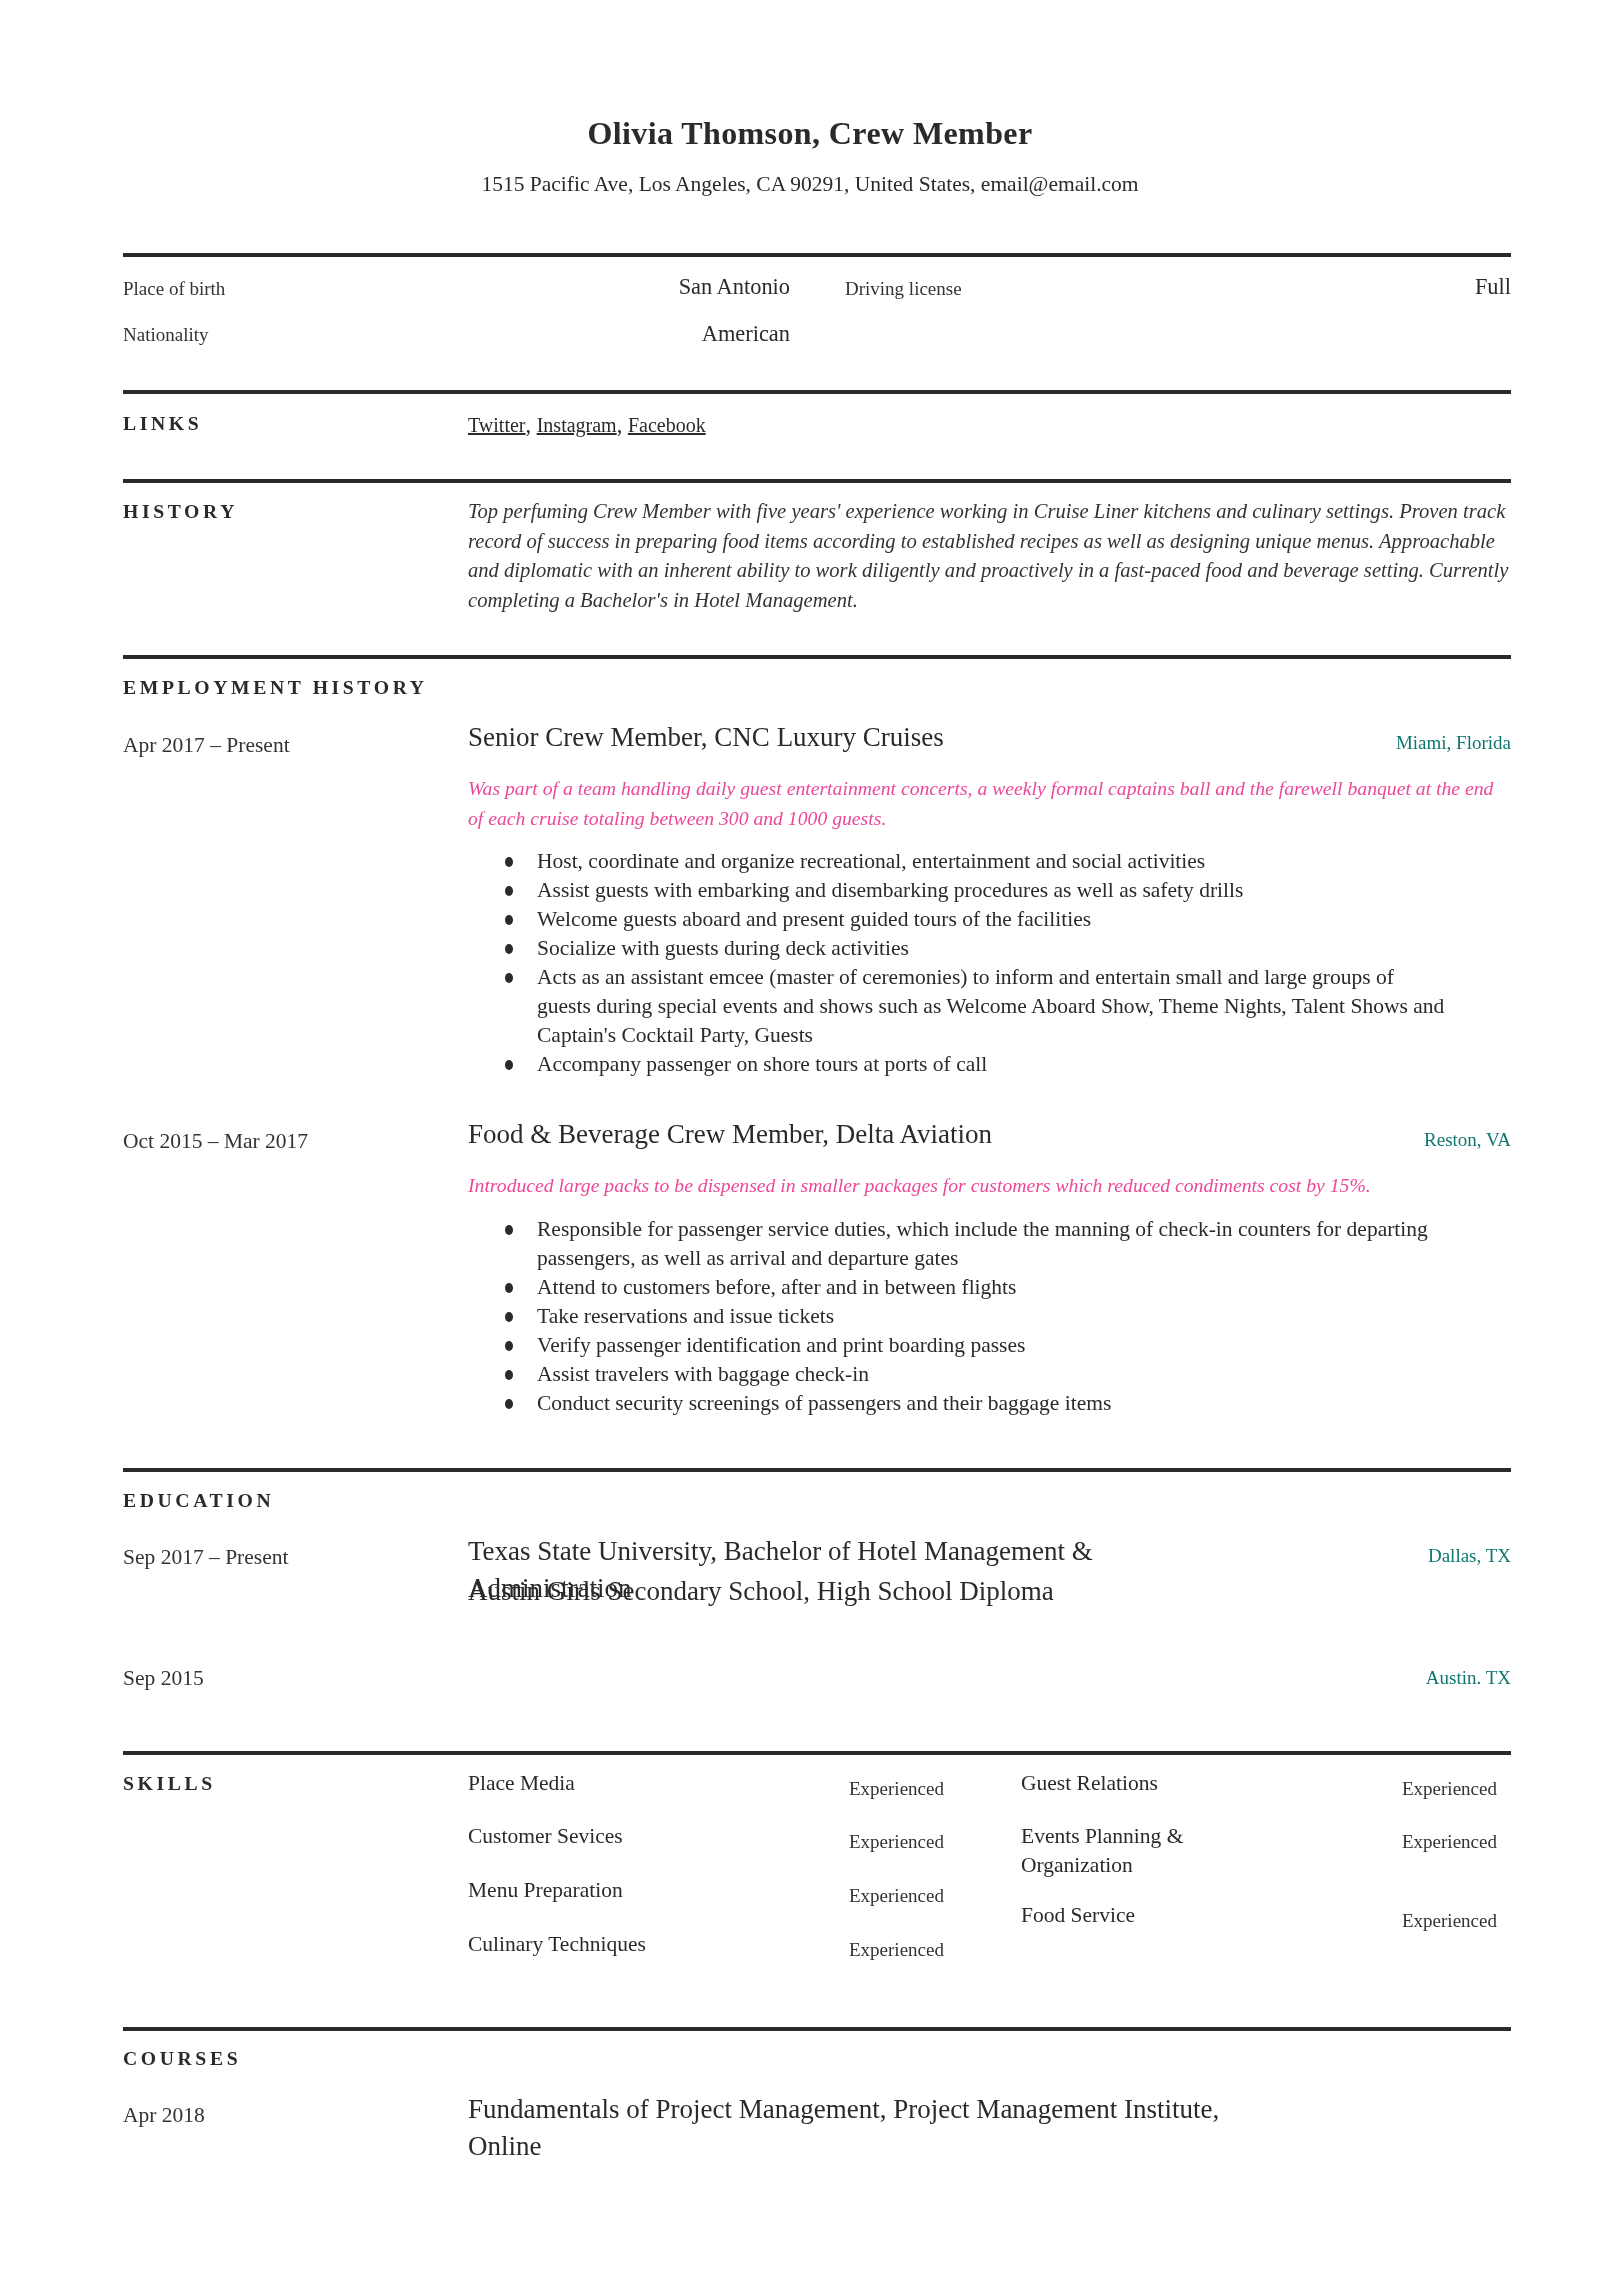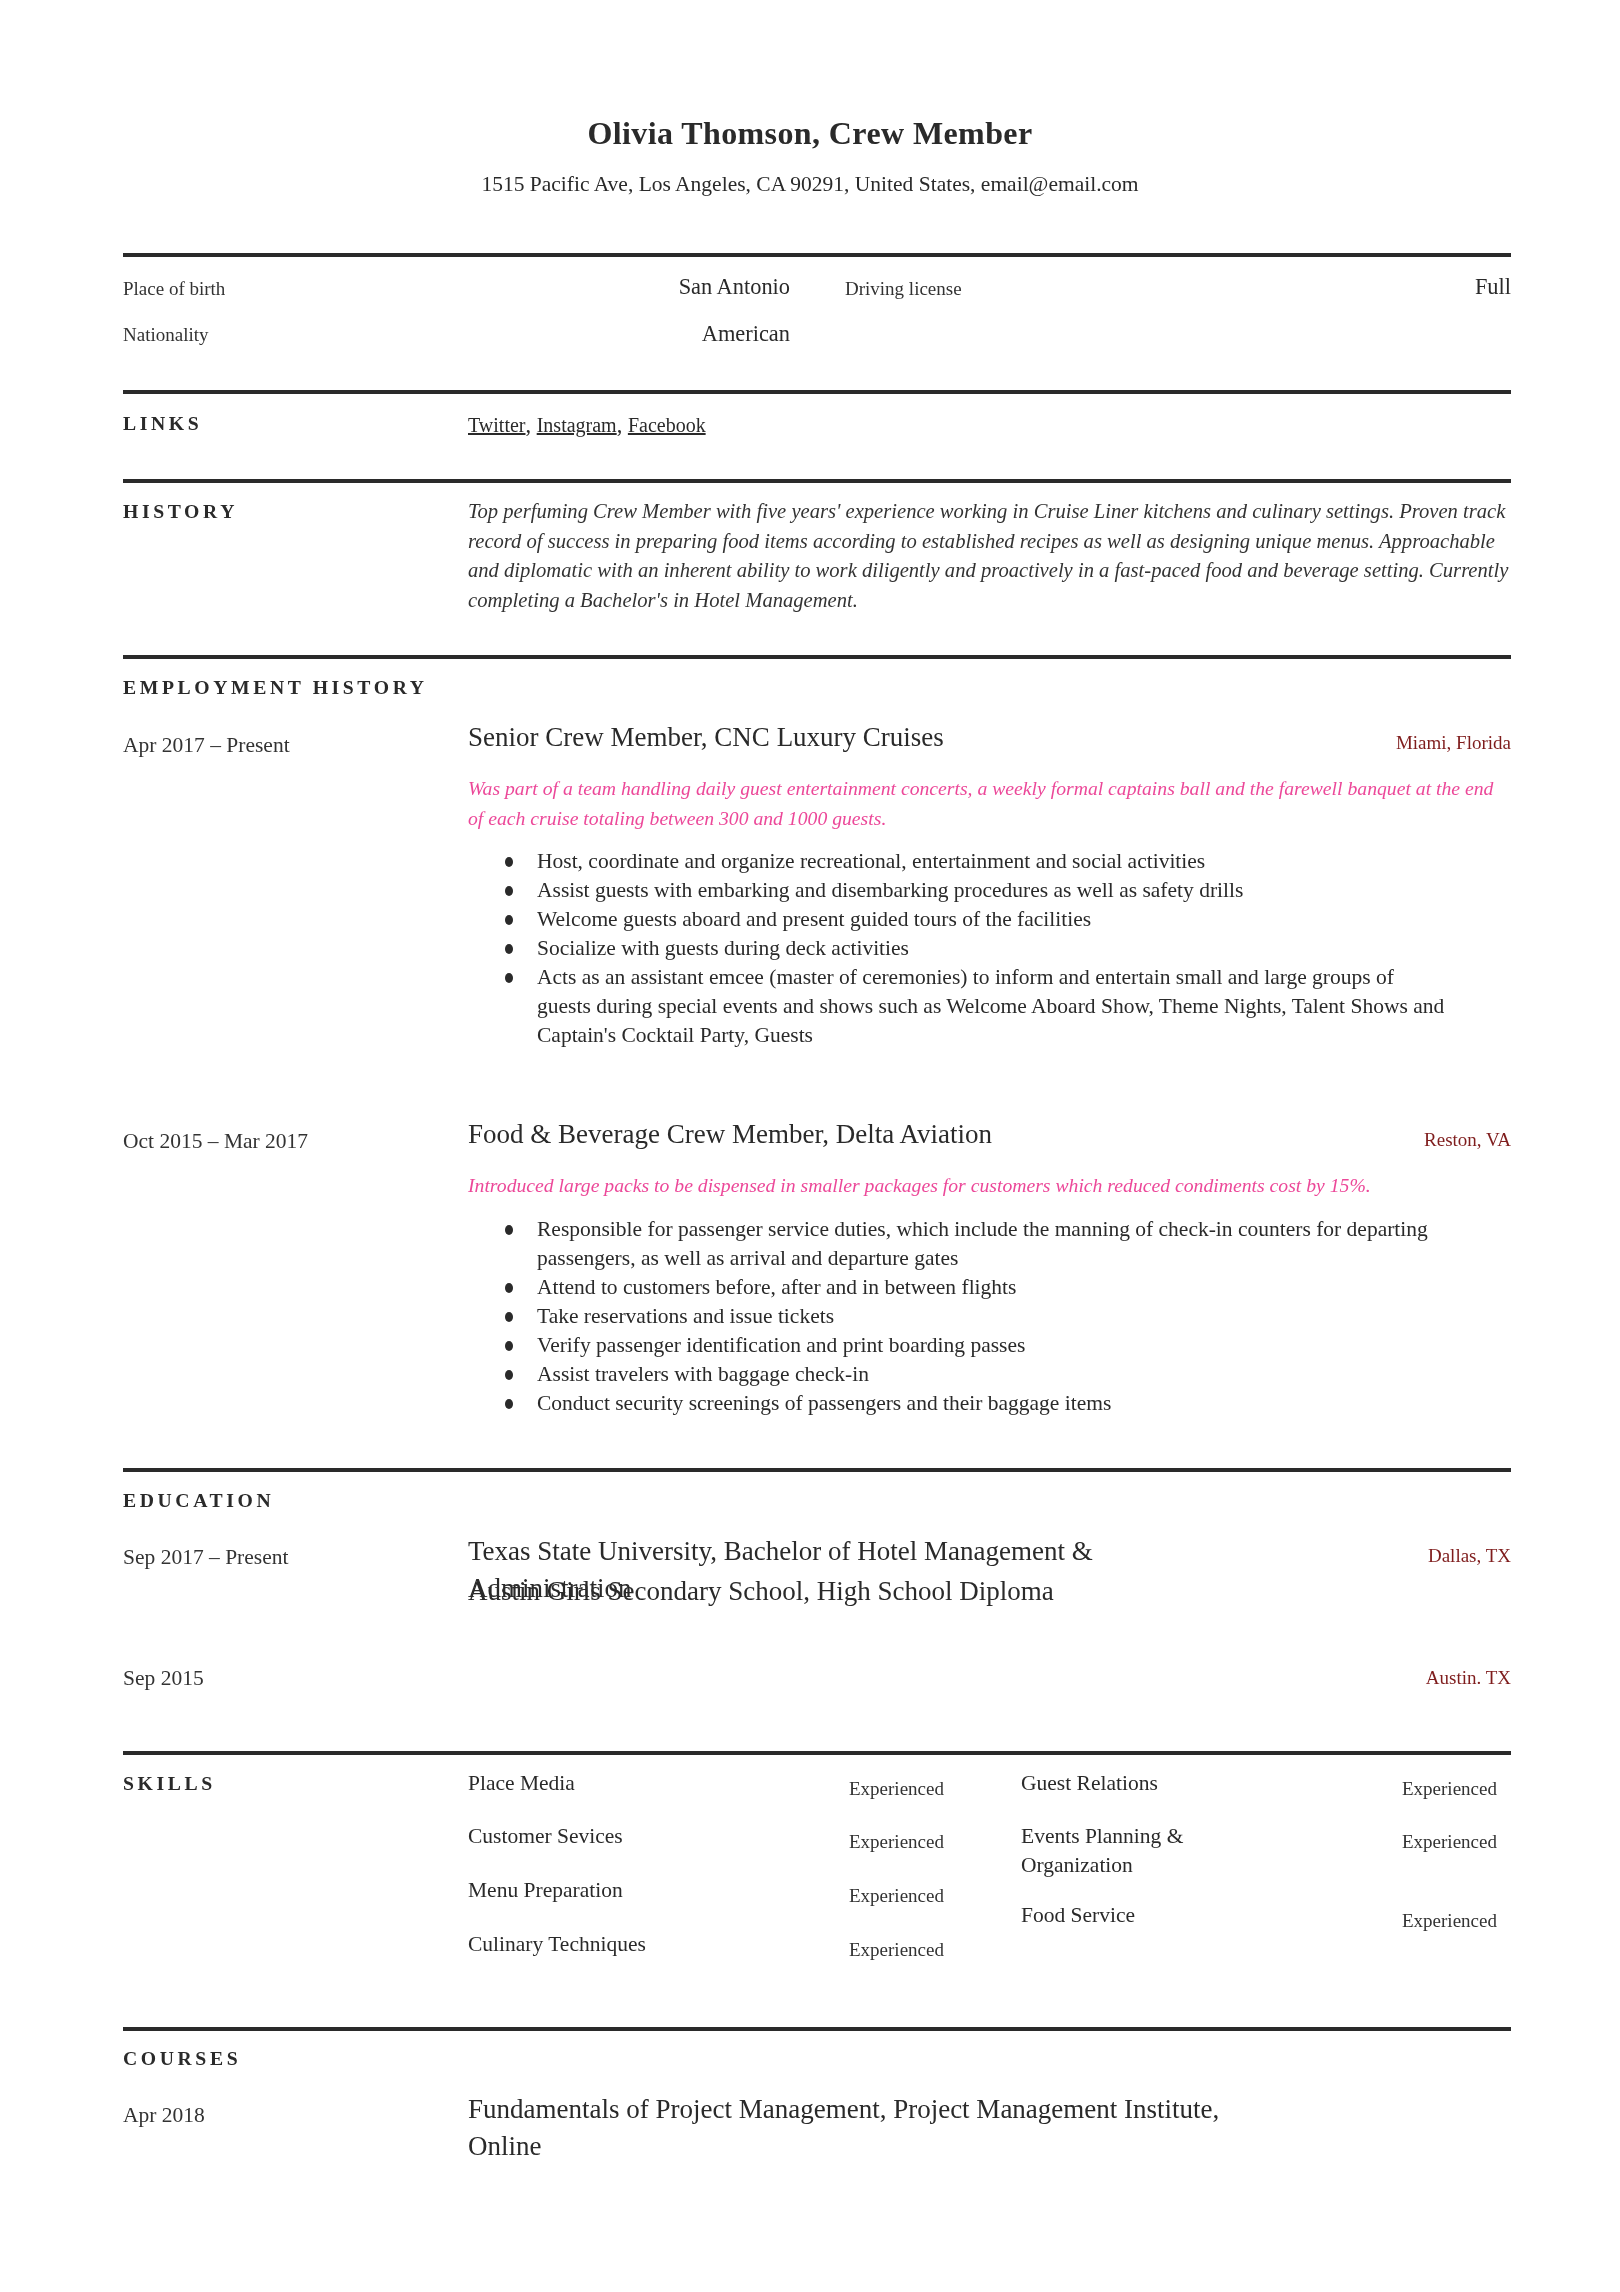--- a/index.html
+++ b/index.html
@@ -13,21 +13,21 @@
   .sec-label { position: absolute; left: 123px; font-size: 19.7px; font-weight: bold; letter-spacing: 3.6px; color: #2a2a2a; }
   .abs { position: absolute; }
   .right { text-align: right; }
   .col2 { left: 468px; }
   .info-label { font-size: 19px; color: #333; }
   .info-val { font-size: 22.4px; color: #2a2a2a; }
   .links a { color: #2a2a2a; text-decoration: underline; font-size: 20px; }
   .profile { font-style: italic; font-size: 20.6px; line-height: 29.6px; width: 1043px; color: #333; }
   .date { font-size: 21.5px; color: #333; }
   .job-title { font-size: 27px; color: #2a2a2a; }
-  .loc { font-size: 19px; color: #7f1d1d; text-align: right; width: 233px; }
+  .loc { font-size: 19px; color: #0f766e; text-align: right; width: 233px; }
   .summary { font-style: italic; font-size: 19.7px; line-height: 29.6px; width: 1043px; color: #ec4899; }
   ul.bullets { list-style: none; width: 985px; }
   ul.bullets li { position: relative; padding-left: 69px; font-size: 21.5px; line-height: 29px; color: #2a2a2a; }
   ul.bullets li .dot { position: absolute; left: 37px; top: 9.9px; width: 8px; height: 9.9px; border-radius: 50%; background: #2a2a2a; }
   .edu-title { font-size: 27px; line-height: 37px; color: #2a2a2a; width: 761px; }
   .skill-name { font-size: 21.5px; line-height: 29px; color: #2a2a2a; width: 269px; }
   .skill-level { font-size: 19px; color: #333; }
 </style>
 </head>
 <body>
@@ -63,20 +63,21 @@
   <div class="abs date" style="left:123px; top:733px;">Apr 2017 – Present</div>
   <div class="abs job-title col2" style="top:722px;">Senior Crew Member, CNC Luxury Cruises</div>
   <div class="abs loc" style="left:1278px; top:732px;">Miami, Florida</div>
   <div class="abs summary col2" style="top:774px;">Was part of a team handling daily guest entertainment concerts, a weekly formal captains ball and the farewell banquet at the end of each cruise totaling between 300 and 1000 guests.</div>
   <ul class="abs bullets col2" style="top:847px; left:468px;">
     <li><span class="dot"></span><span>Host, coordinate and organize recreational, entertainment and social activities</span></li>
     <li><span class="dot"></span><span>Assist guests with embarking and disembarking procedures as well as safety drills</span></li>
     <li><span class="dot"></span><span>Welcome guests aboard and present guided tours of the facilities</span></li>
     <li><span class="dot"></span><span>Socialize with guests during deck activities</span></li>
     <li><span class="dot"></span><span>Acts as an assistant emcee (master of ceremonies) to inform and entertain small and large groups of guests during special events and shows such as Welcome Aboard Show, Theme Nights, Talent Shows and Captain's Cocktail Party, Guests</span></li>
+    <li><span class="dot"></span><span>Accompany passenger on shore tours at ports of call</span></li>
   </ul>
 
   <div class="abs date" style="left:123px; top:1129px;">Oct 2015 – Mar 2017</div>
   <div class="abs job-title col2" style="top:1119px;">Food &amp; Beverage Crew Member, Delta Aviation</div>
   <div class="abs loc" style="left:1278px; top:1129px;">Reston, VA</div>
   <div class="abs summary col2" style="top:1171px;">Introduced large packs to be dispensed in smaller packages for customers which reduced condiments cost by 15%.</div>
   <ul class="abs bullets col2" style="top:1215px; left:468px;">
     <li><span class="dot"></span><span>Responsible for passenger service duties, which include the manning of check-in counters for departing passengers, as well as arrival and departure gates</span></li>
     <li><span class="dot"></span><span>Attend to customers before, after and in between flights</span></li>
     <li><span class="dot"></span><span>Take reservations and issue tickets</span></li>

